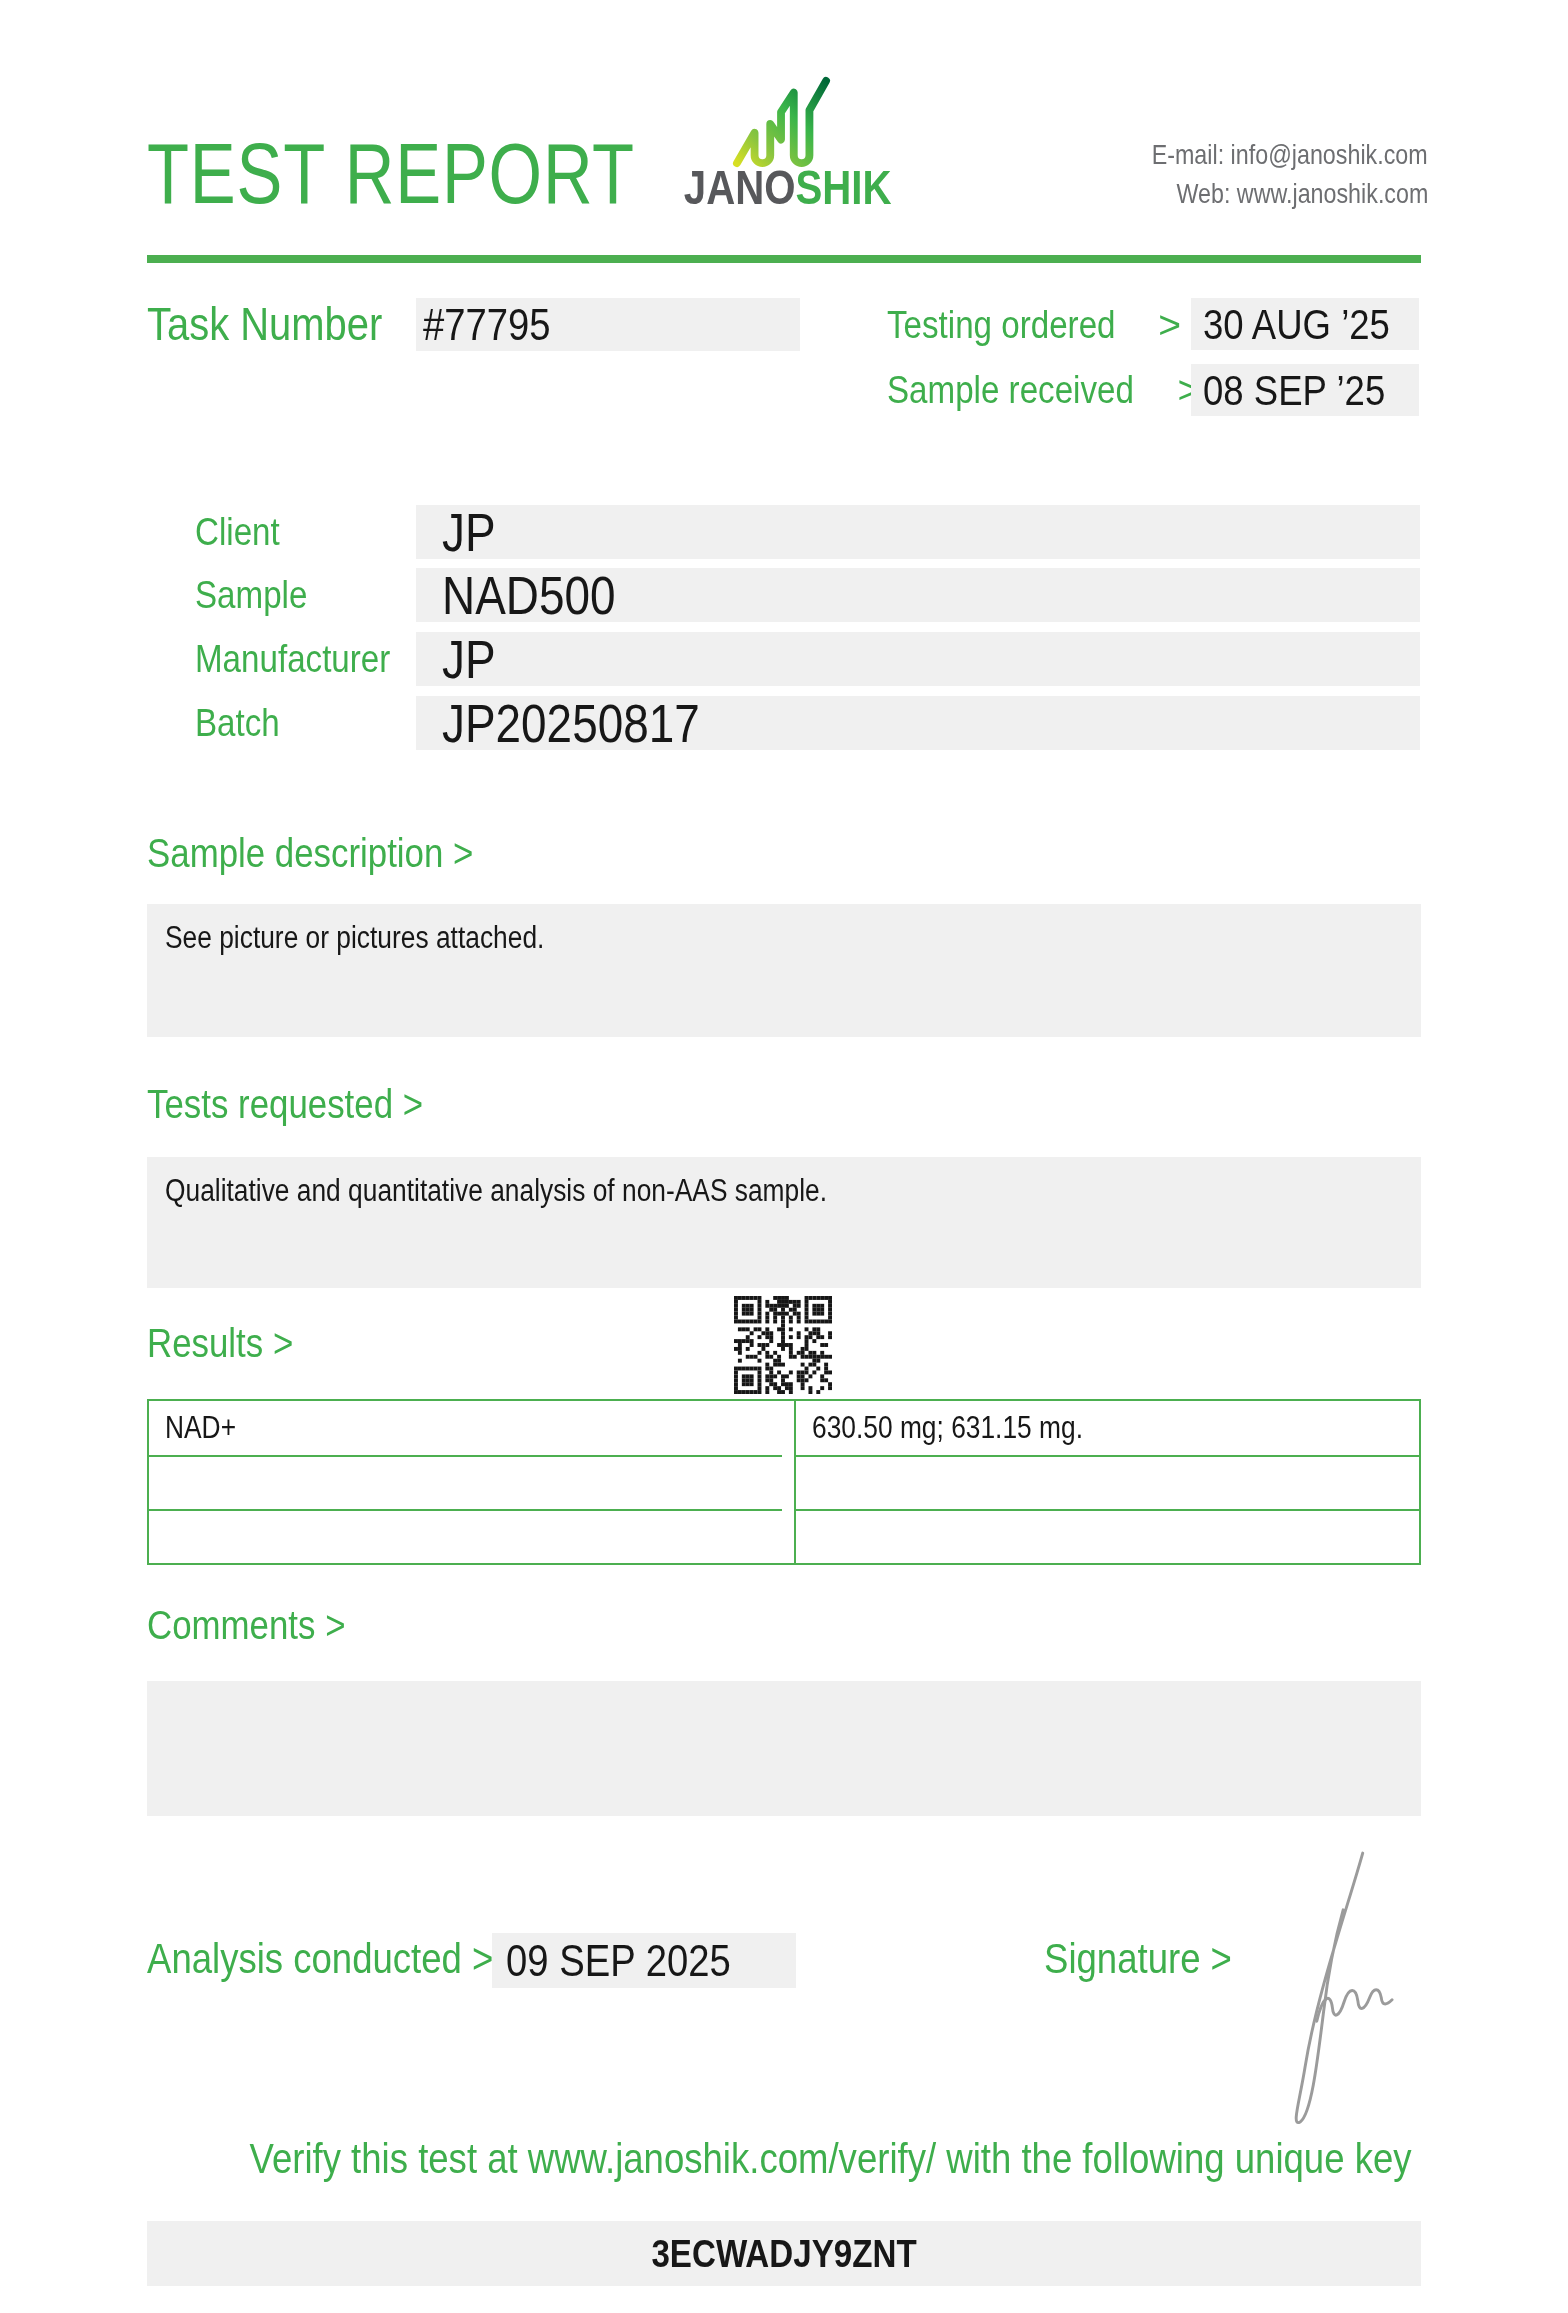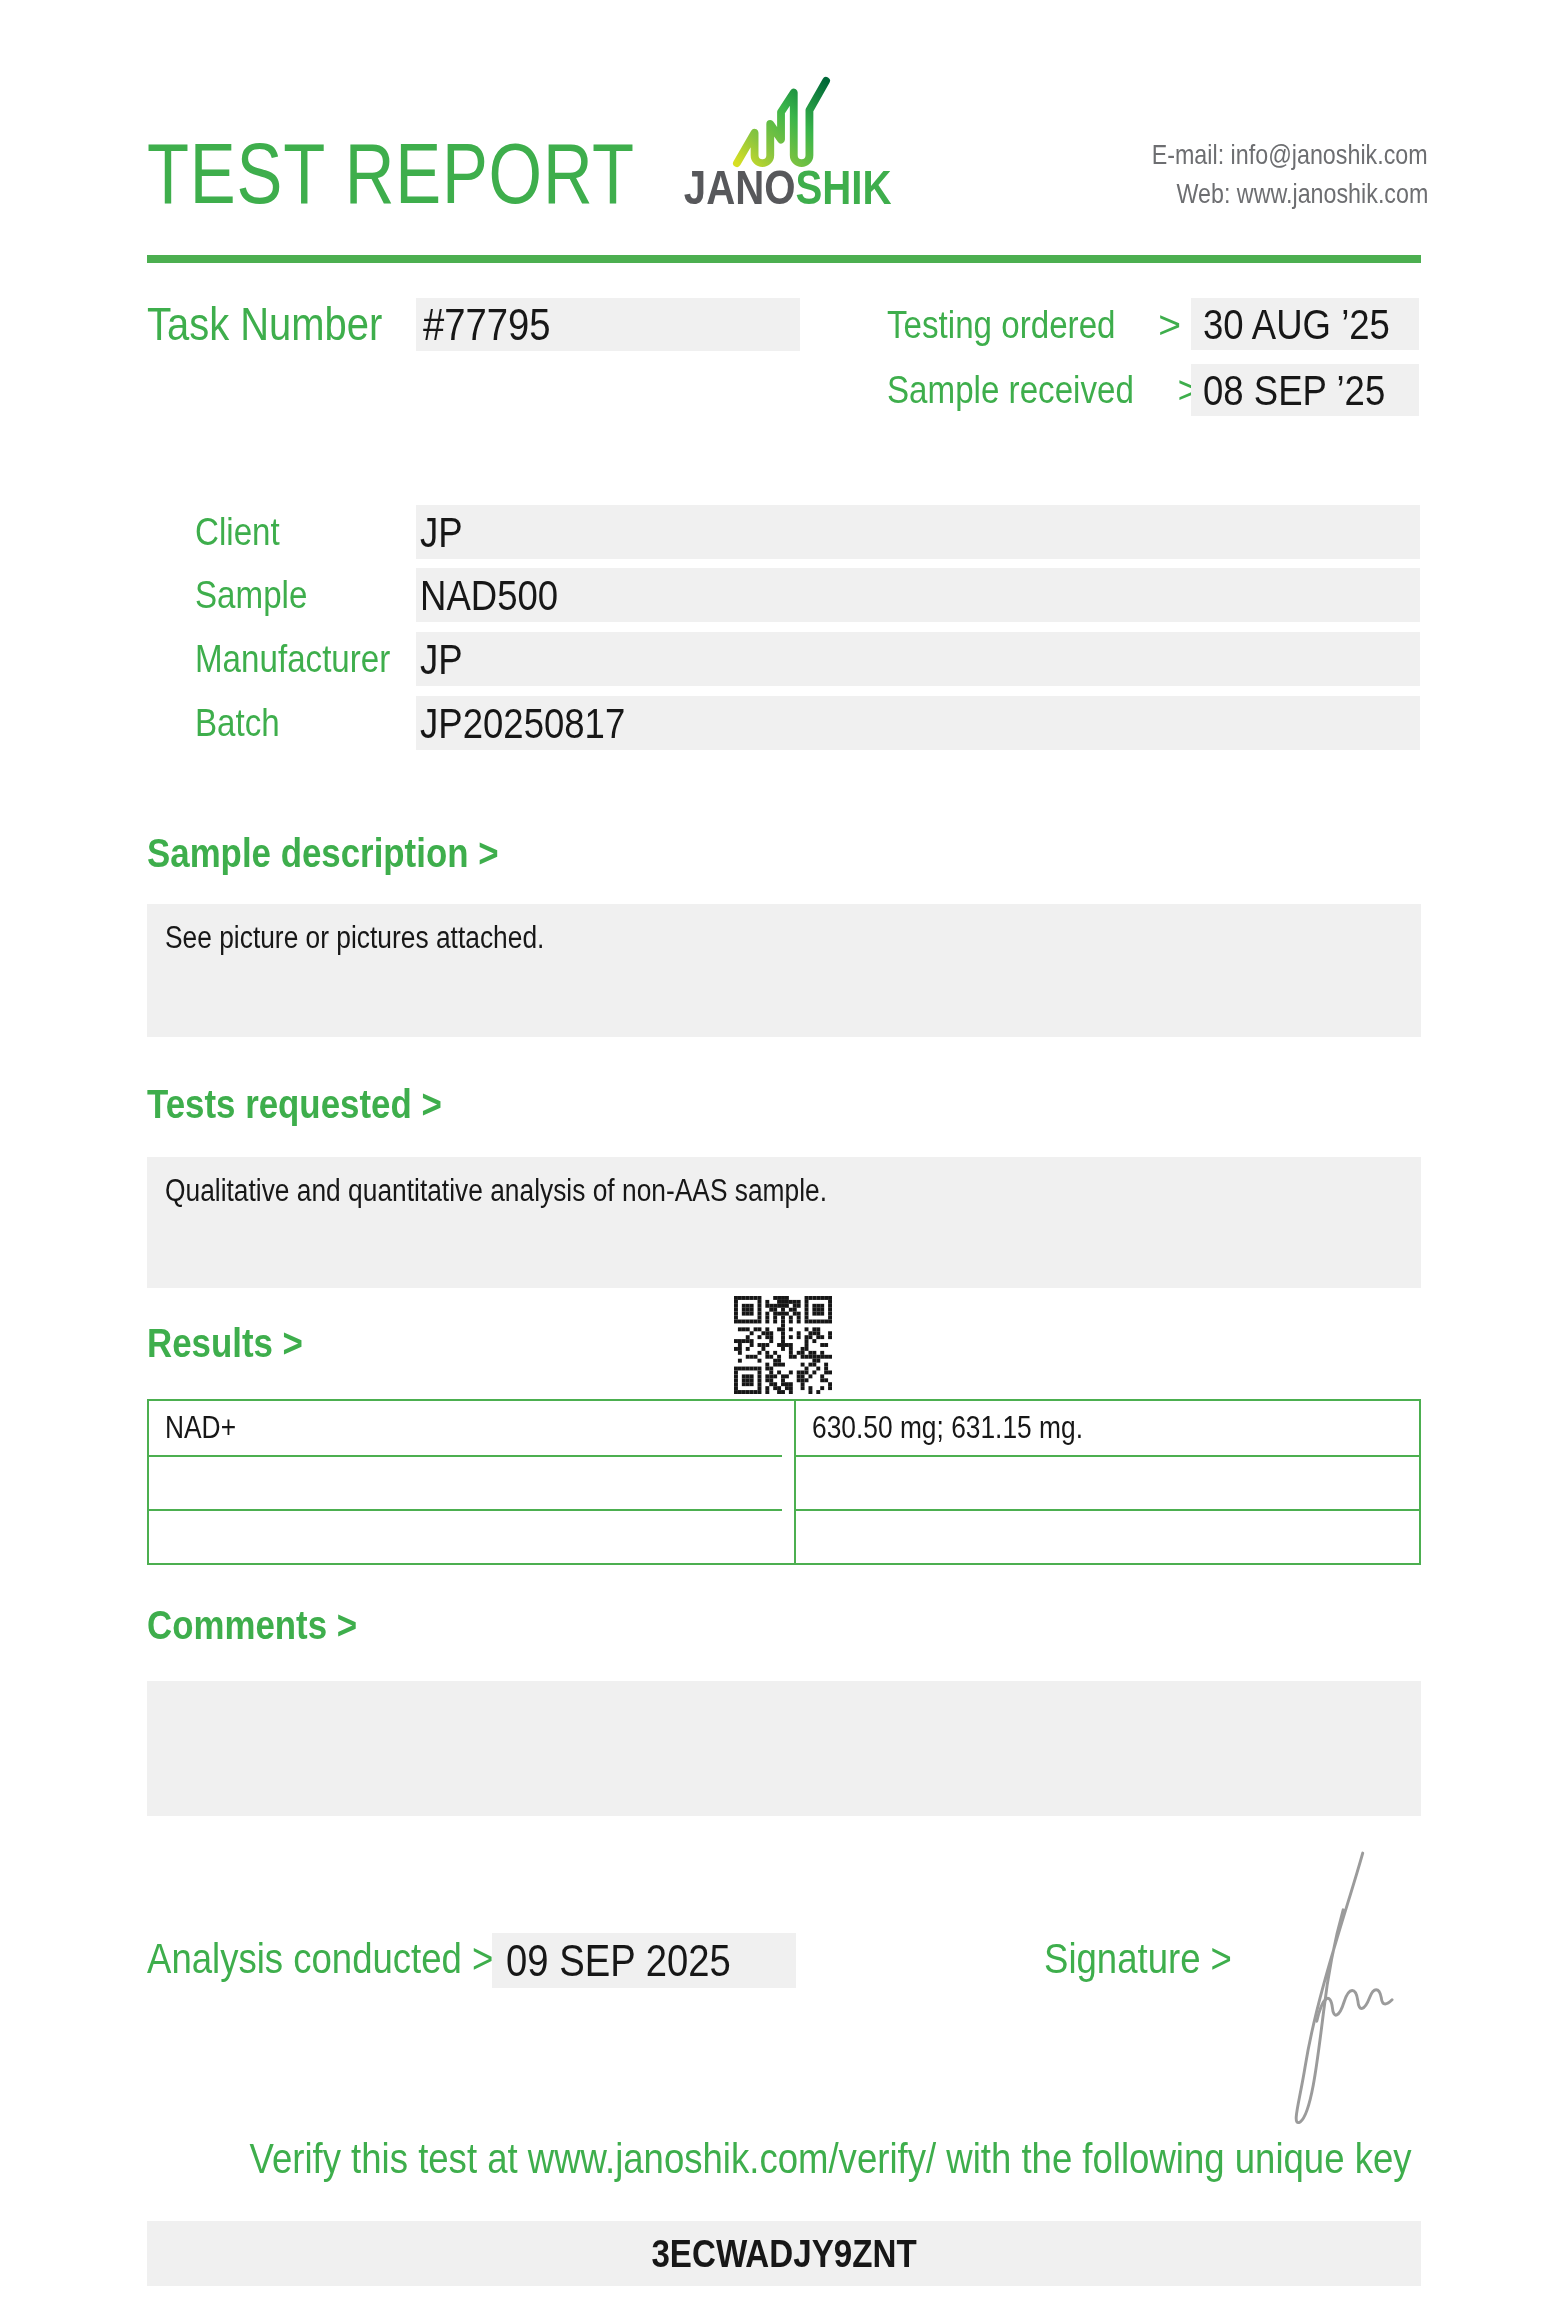--- a/index.html
+++ b/index.html
@@ -39,24 +39,24 @@
 
   .task-label{left:147px;top:300px;font-size:47px;line-height:1;}
   .task-box{left:416px;top:298px;width:384px;height:53px;background:var(--box-gray);font-size:45px;line-height:53px;padding-left:7px;}
 
   .date-label{width:294px;left:887px;font-size:39px;line-height:1;display:flex;justify-content:space-between;color:var(--green);}
   .dl1{top:305px;} .dl2{top:370px;}
   .date-box{left:1191px;width:228px;height:52px;background:var(--box-gray);font-size:43px;line-height:52px;padding-left:11.8px;}
   .db1{top:298px;} .db2{top:364px;}
 
   .field-label{left:147px;font-size:39px;line-height:54px;margin-left:48px;}
-  .field-box{left:416px;width:1004px;height:54px;background:var(--box-gray);font-size:43px;line-height:54px;padding-left:4px;}
+  .field-box{left:416px;width:1004px;height:54px;background:var(--box-gray);font-size:54px;line-height:54px;padding-left:26px;}
   .fr0{top:505px;} .fr1{top:568px;} .fr2{top:632px;} .fr3{top:696px;}
 
-  .sec-head{left:147px;font-size:41px;line-height:1;font-weight:bold;}
+  .sec-head{left:147px;font-size:41px;line-height:1;}
   .sec-box{left:147px;width:1274px;background:var(--box-gray);font-size:31px;line-height:1.3;padding:13.7px 17.6px;}
   .sd-head{top:833px;} .sd-box{top:904px;height:133px;}
   .tr-head{top:1084px;} .tr-box{top:1157px;height:131px;}
   .cm-head{top:1605px;} .cm-box{top:1681px;height:135px;}
 
   .qr{left:734px;top:1296px;width:98px;height:98px;}
   .res-head{top:1323px;}
 
   .res-table{left:147px;top:1399px;width:1274px;display:grid;grid-template-columns:633px auto;grid-template-rows:repeat(3,54px);border:2.9px solid var(--table-border);background:#fff;}
   .res-cell{font-size:31px;line-height:54px;padding-left:15.7px;overflow:hidden;}

